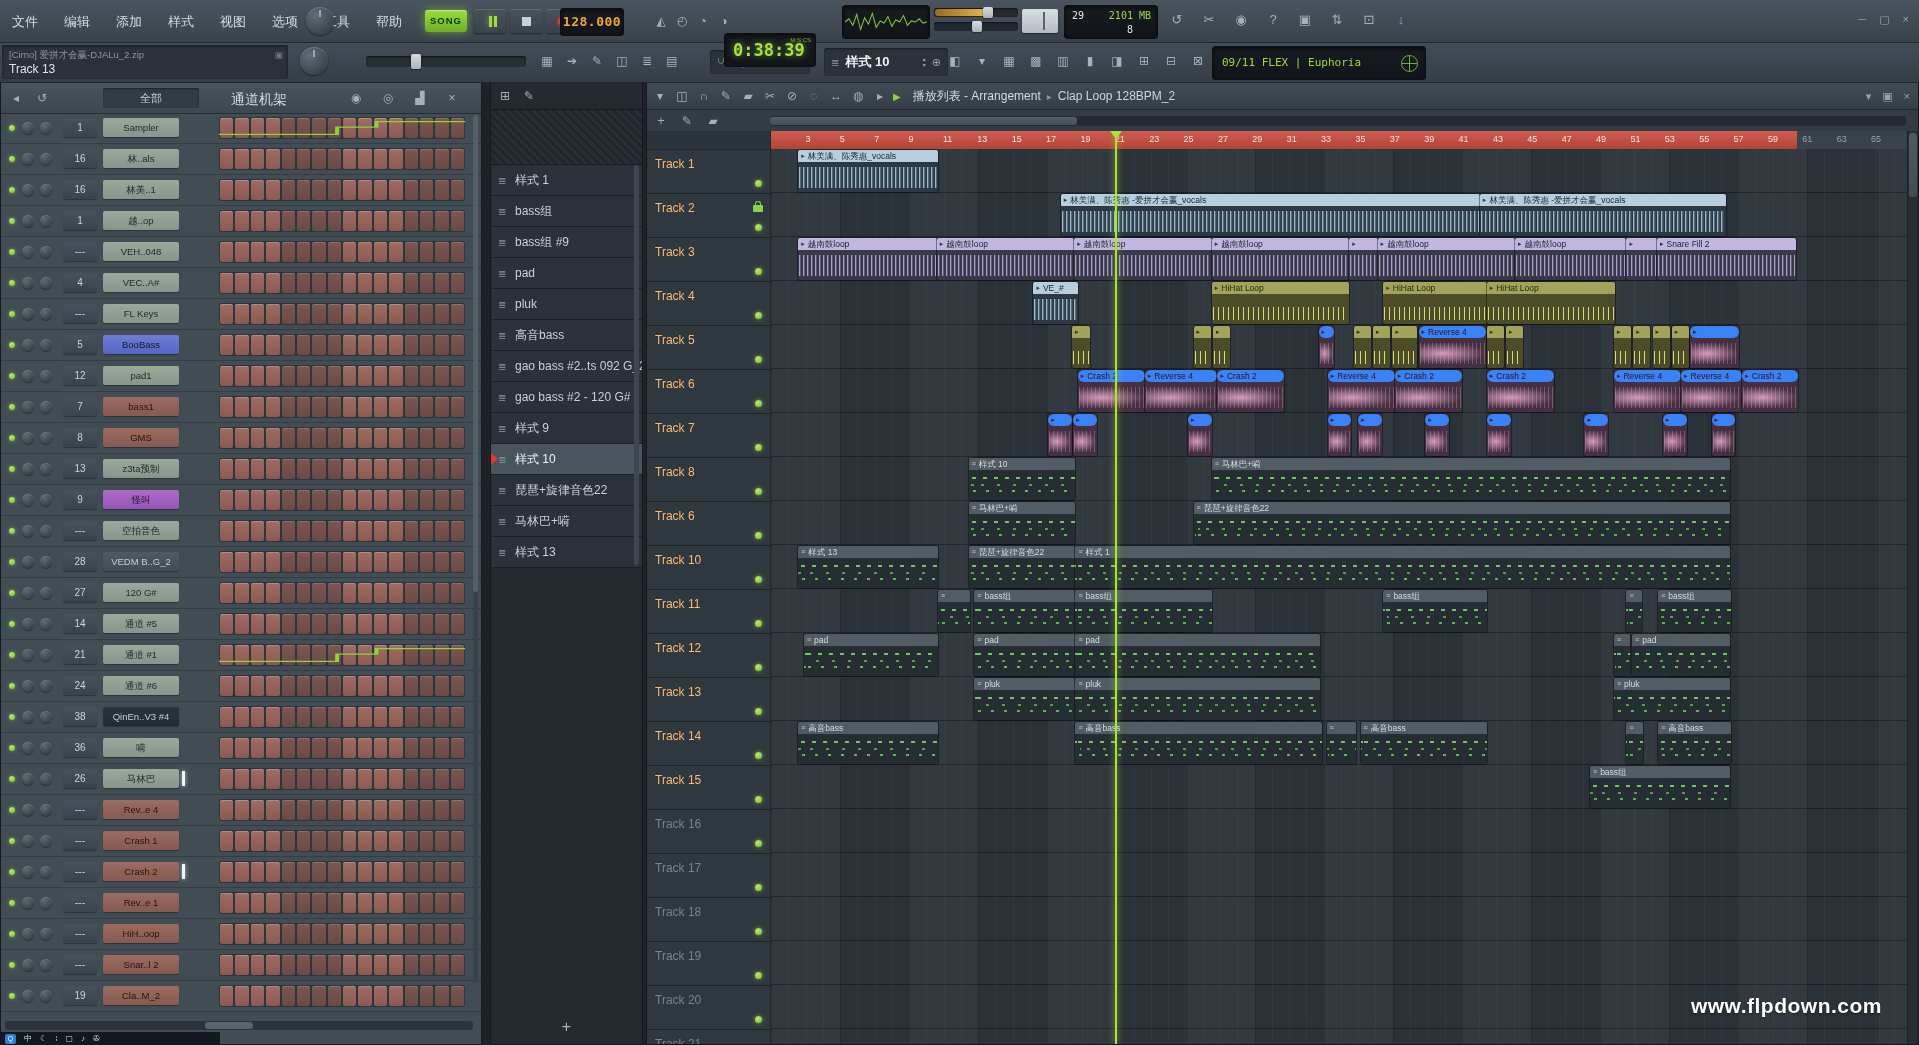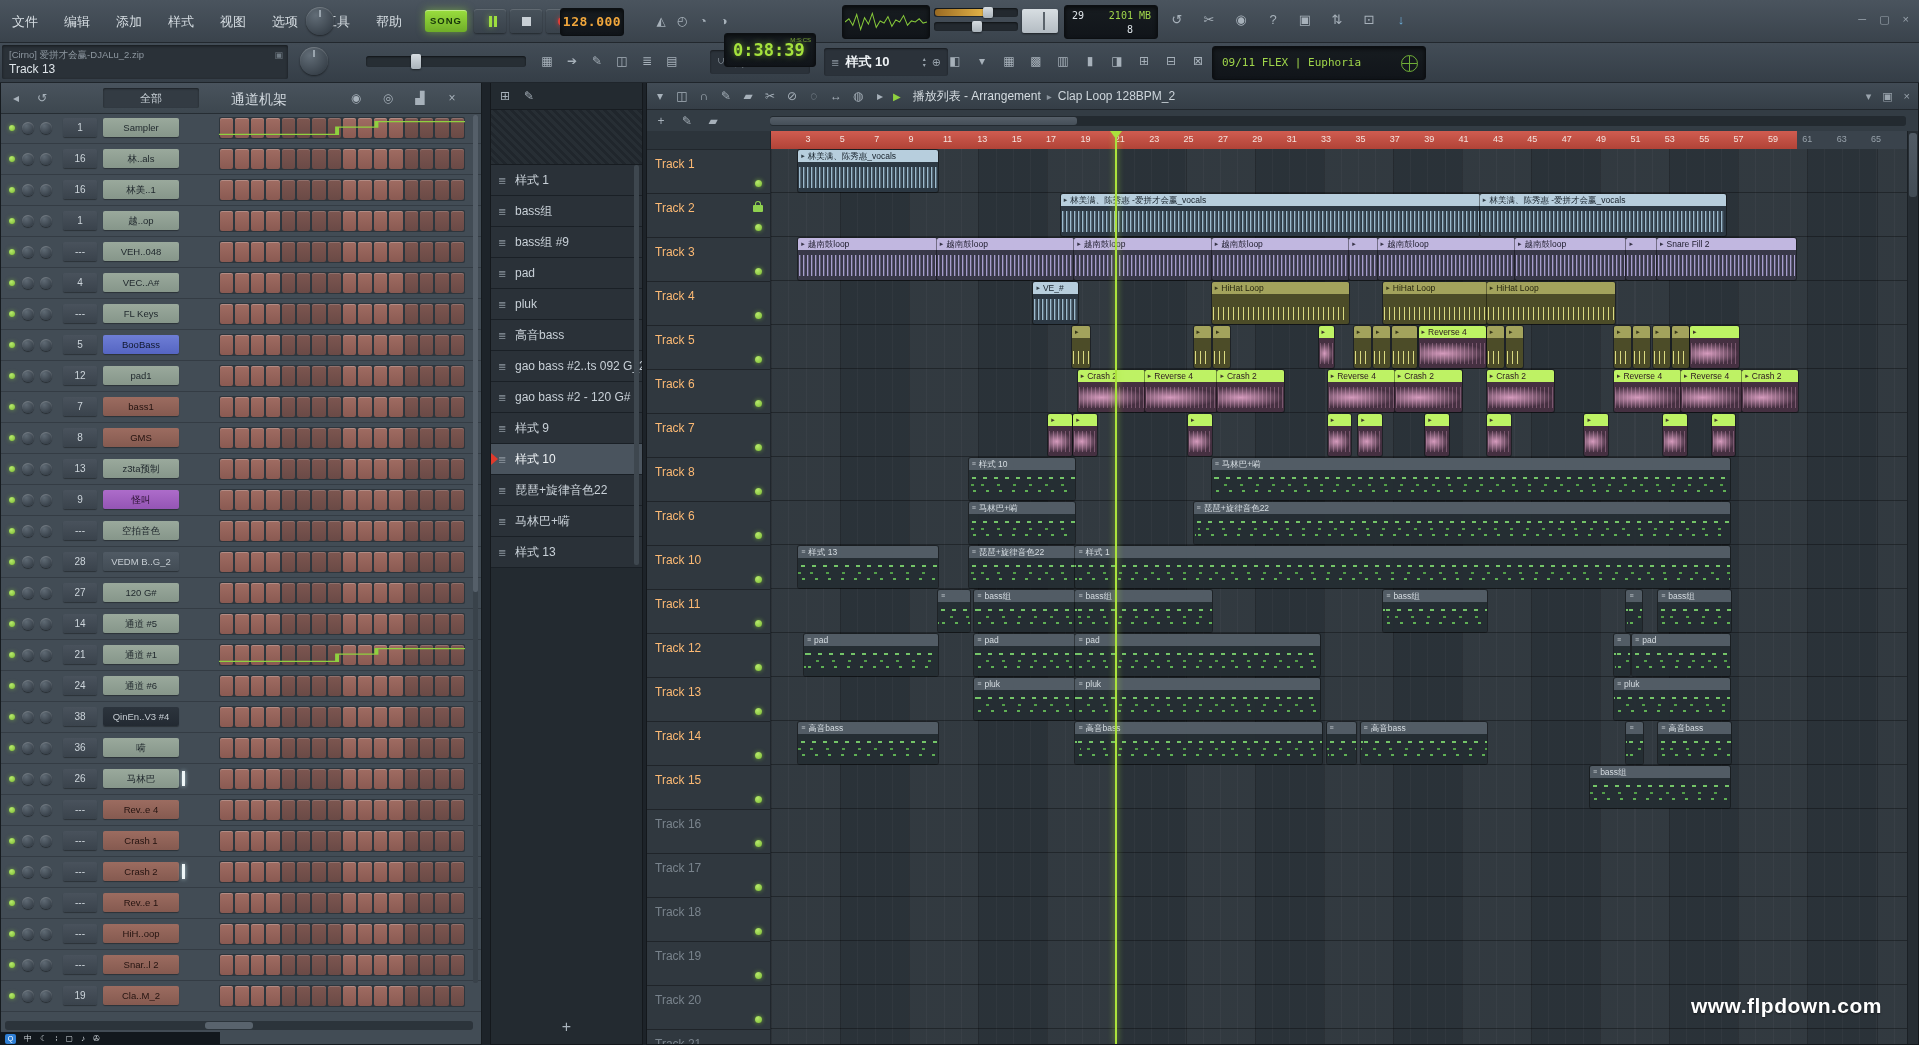--- a/index.html
+++ b/index.html
@@ -189,21 +189,21 @@
   .t-audio{background:#2c3843;}
   .t-audio .hd{background:#b7cedd;color:#17222b;}
   .t-audio .wave{background:repeating-linear-gradient(90deg,rgba(168,200,220,.9) 0 1px,rgba(168,200,220,.35) 1px 2px,rgba(168,200,220,.1) 2px 3px,transparent 3px 4px);}
   .t-drum{background:#383848;}
   .t-drum .hd{background:#c1b7e0;color:#1d1b2b;}
   .t-drum .wave{background:repeating-linear-gradient(90deg,rgba(178,168,218,.9) 0 1px,rgba(178,168,218,.3) 1px 2px,transparent 2px 4px);}
   .t-olive{background:#4c4c28;}
   .t-olive .hd{background:#a3a35c;color:#26260f;}
   .t-olive .wave{top:42%;background:repeating-linear-gradient(90deg,#d9d980 0 1px,transparent 1px 5px);}
   .t-pink{background:#453041;}
-  .t-pink .hd{background:#bef264;color:#2b1620;}
+  .t-pink .hd{background:#3b82f6;color:#2b1620;border-radius:6px;}
   .t-pink .wave{background:radial-gradient(ellipse at 35% 50%,rgba(220,160,195,.95),rgba(220,160,195,.15) 60%,transparent 72%),
     repeating-linear-gradient(90deg,rgba(220,160,195,.35) 0 1px,transparent 1px 4px);}
   .t-pattern{background:rgba(37,45,51,.93);}
   .t-pattern .hd{background:rgba(84,95,104,.95);color:#d6dde2;}
   .t-pattern .notes{position:absolute;inset:0;
     background-image:
       repeating-linear-gradient(90deg,#74c468 0 4px,transparent 4px 11px),
       repeating-linear-gradient(90deg,transparent 0 6px,#539e49 6px 9px,transparent 9px 16px),
       repeating-linear-gradient(90deg,transparent 0 2px,#60b055 2px 5px,transparent 5px 13px);
     background-size:100% 2px,100% 2px,100% 2px;

